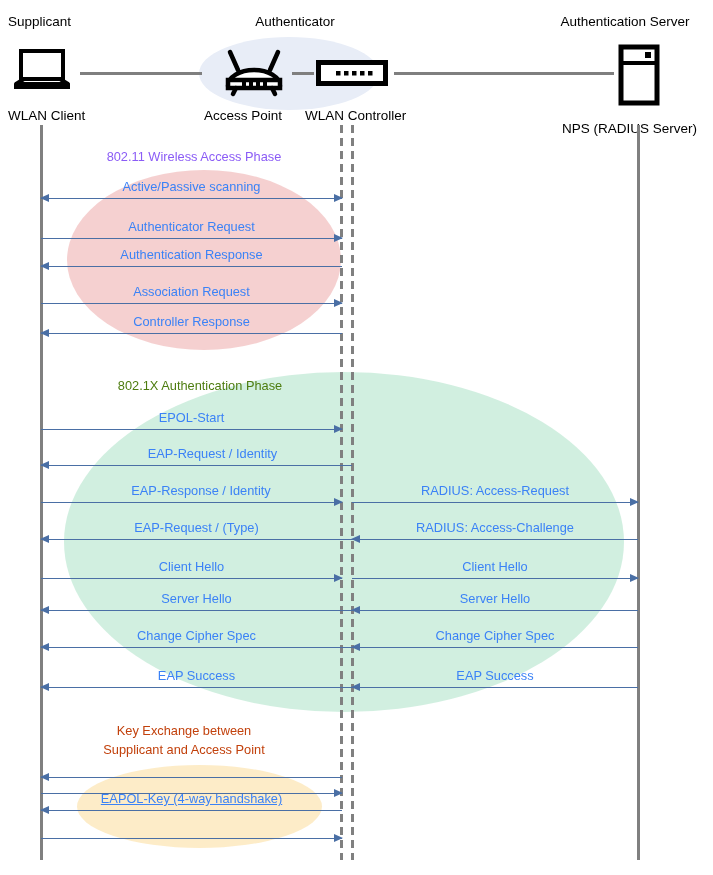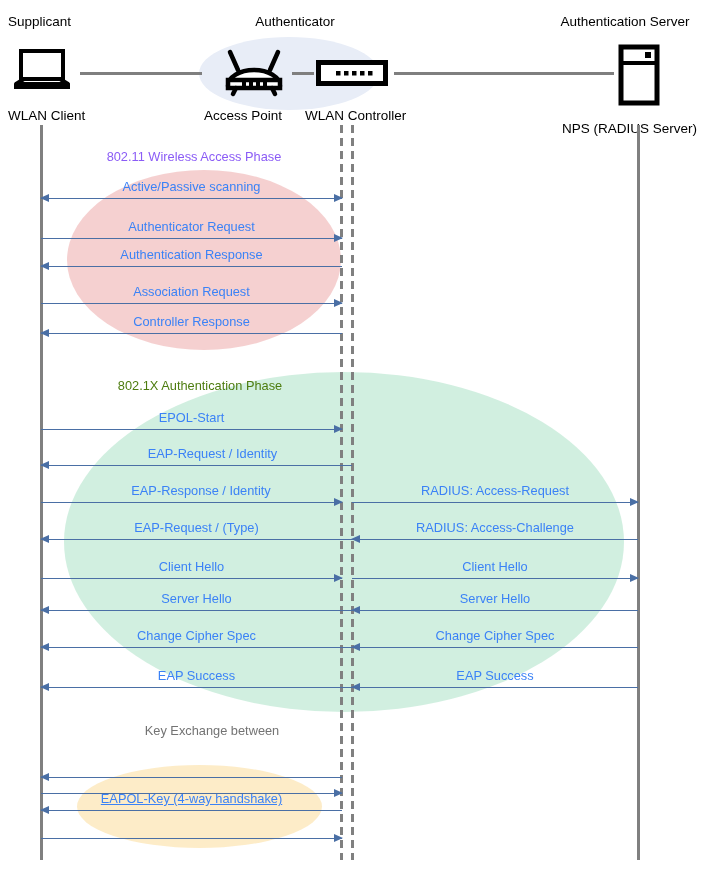--- a/index.html
+++ b/index.html
@@ -59,21 +59,21 @@
     text-align:center;transform:translate(-50%,-100%);
   }
 
   
   .phase-label{
     position:absolute;font-size:12.8px;white-space:nowrap;text-align:center;
     transform:translateX(-50%);line-height:18px;
   }
   .phase-red{color:#8b5cf6;}
   .phase-green{color:#4d7c0f;}
-  .phase-orange{color:#737373;margin-left:28px;}
+  .phase-orange{color:#c2410c;}
 </style>
 </head>
 <body>
 
 <div id="stage">
 
   <div class="actor-title" style="left:8px;top:14px;">Supplicant</div>
   <div class="actor-title" style="left:215px;top:14px;width:160px;">Authenticator</div>
   <div class="actor-title" style="left:540px;top:14px;width:170px;">Authentication Server</div>
 
@@ -137,20 +137,21 @@
   <div class="lifeline" style="left:40px;top:125px;height:735px;"></div>
   <div class="lifeline-dash" style="left:340px;top:125px;height:735px;"></div>
   <div class="lifeline-dash" style="left:351px;top:125px;height:735px;"></div>
   <div class="lifeline" style="left:637px;top:125px;height:735px;"></div>
 
   <div class="phase-label phase-red" style="left:194px;top:148px;">802.11 Wireless Access Phase</div>
 
   <div class="phase-label phase-green" style="left:200px;top:377px;">802.1X Authentication Phase</div>
 
   <div class="phase-label phase-orange" style="left:184px;top:722px;">Key Exchange between</div>
+  <div class="phase-label phase-orange" style="left:184px;top:741px;">Supplicant and Access Point</div>
 
   <div id="messages">
       <div class="msg" style="left: 41px; top: 198px; width: 301px;">
         <div class="msg-line"></div>
         <div class="msg-head head-right"></div>
         <div class="msg-head head-left"></div>
       </div>
       <div class="msg-label" style="left: 191.5px; top: 194px;">Active/Passive scanning</div>
       <div class="msg" style="left: 41px; top: 238px; width: 301px;">
         <div class="msg-line"></div>

